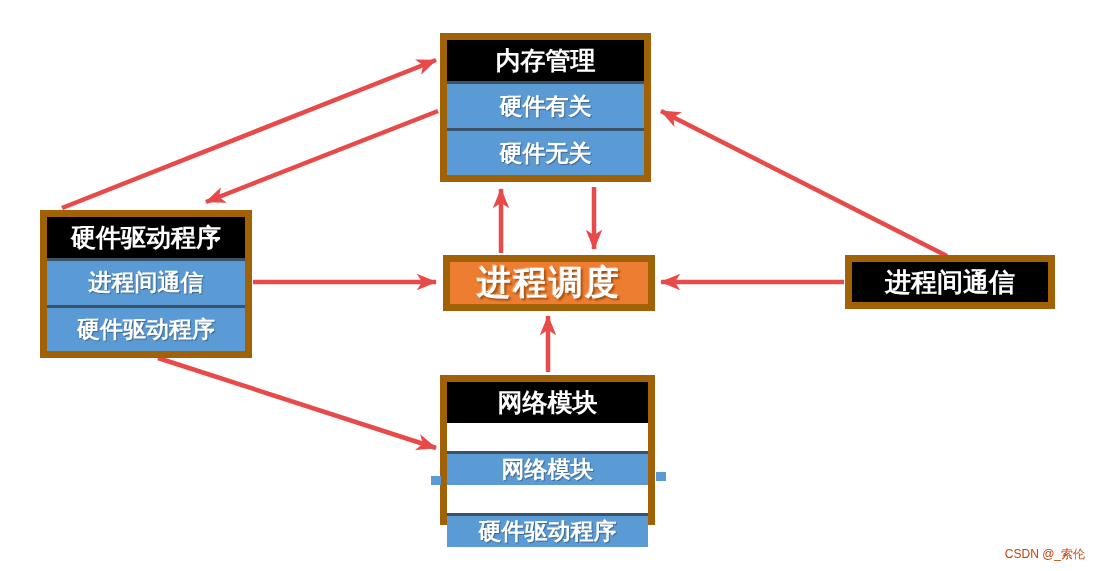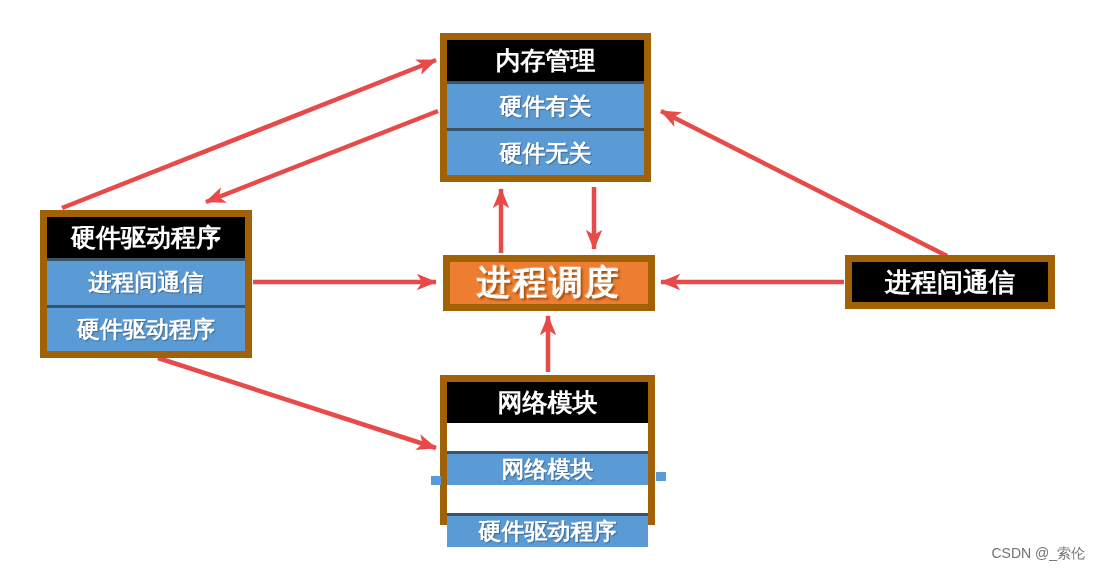--- a/index.html
+++ b/index.html
@@ -29,21 +29,21 @@
   
   .nub{position:absolute;width:10px;height:9px;background:#5B9BD5;}
   .nub-left {left:431px;top:476px;}
   .nub-right{left:656px;top:472px;}
 
   
   svg.arrows{position:absolute;left:0;top:0;width:1097px;height:571px;pointer-events:none;}
   svg.arrows line{stroke:#E84A4A;stroke-width:4.5;}
 
   
-  .watermark{position:absolute;right:12px;bottom:8px;color:#737373;font-size:14px;}
+  .watermark{position:absolute;right:12px;bottom:8px;color:#c2410c;font-size:12px;}
 </style>
 </head>
 <body>
 
 <div class="stage">
 
   <svg class="arrows" viewBox="0 0 1097 571">
     <defs>
       <marker id="ah" viewBox="0 0 12 10" refX="11" refY="5" markerWidth="22" markerHeight="19" markerUnits="userSpaceOnUse" orient="auto">
         <path d="M0.5,0.5 L11.5,5 L0.5,9.5 L3.4,5 Z" fill="#E84A4A"></path>

